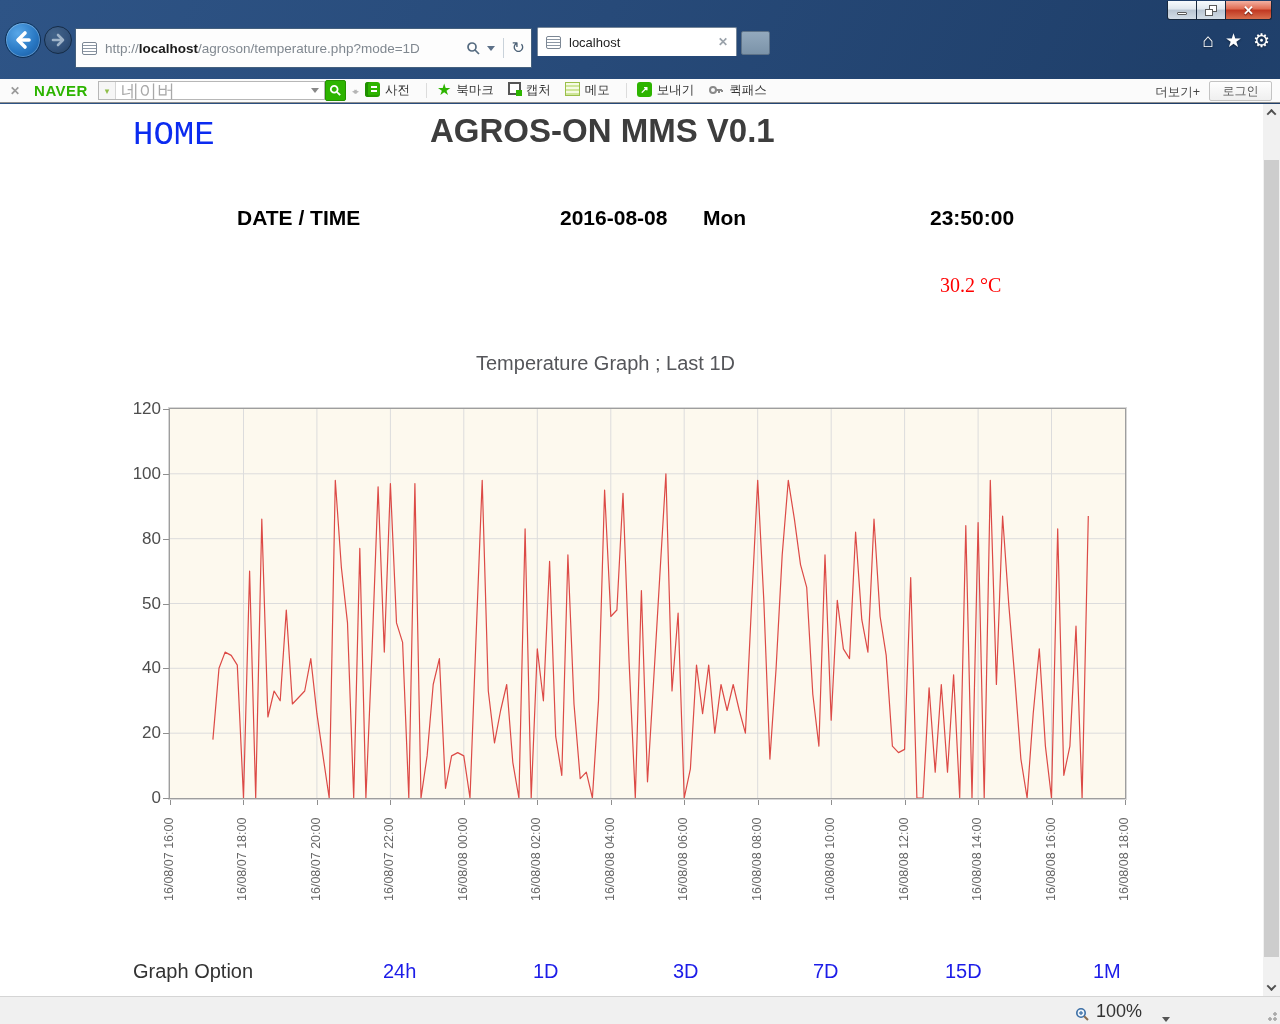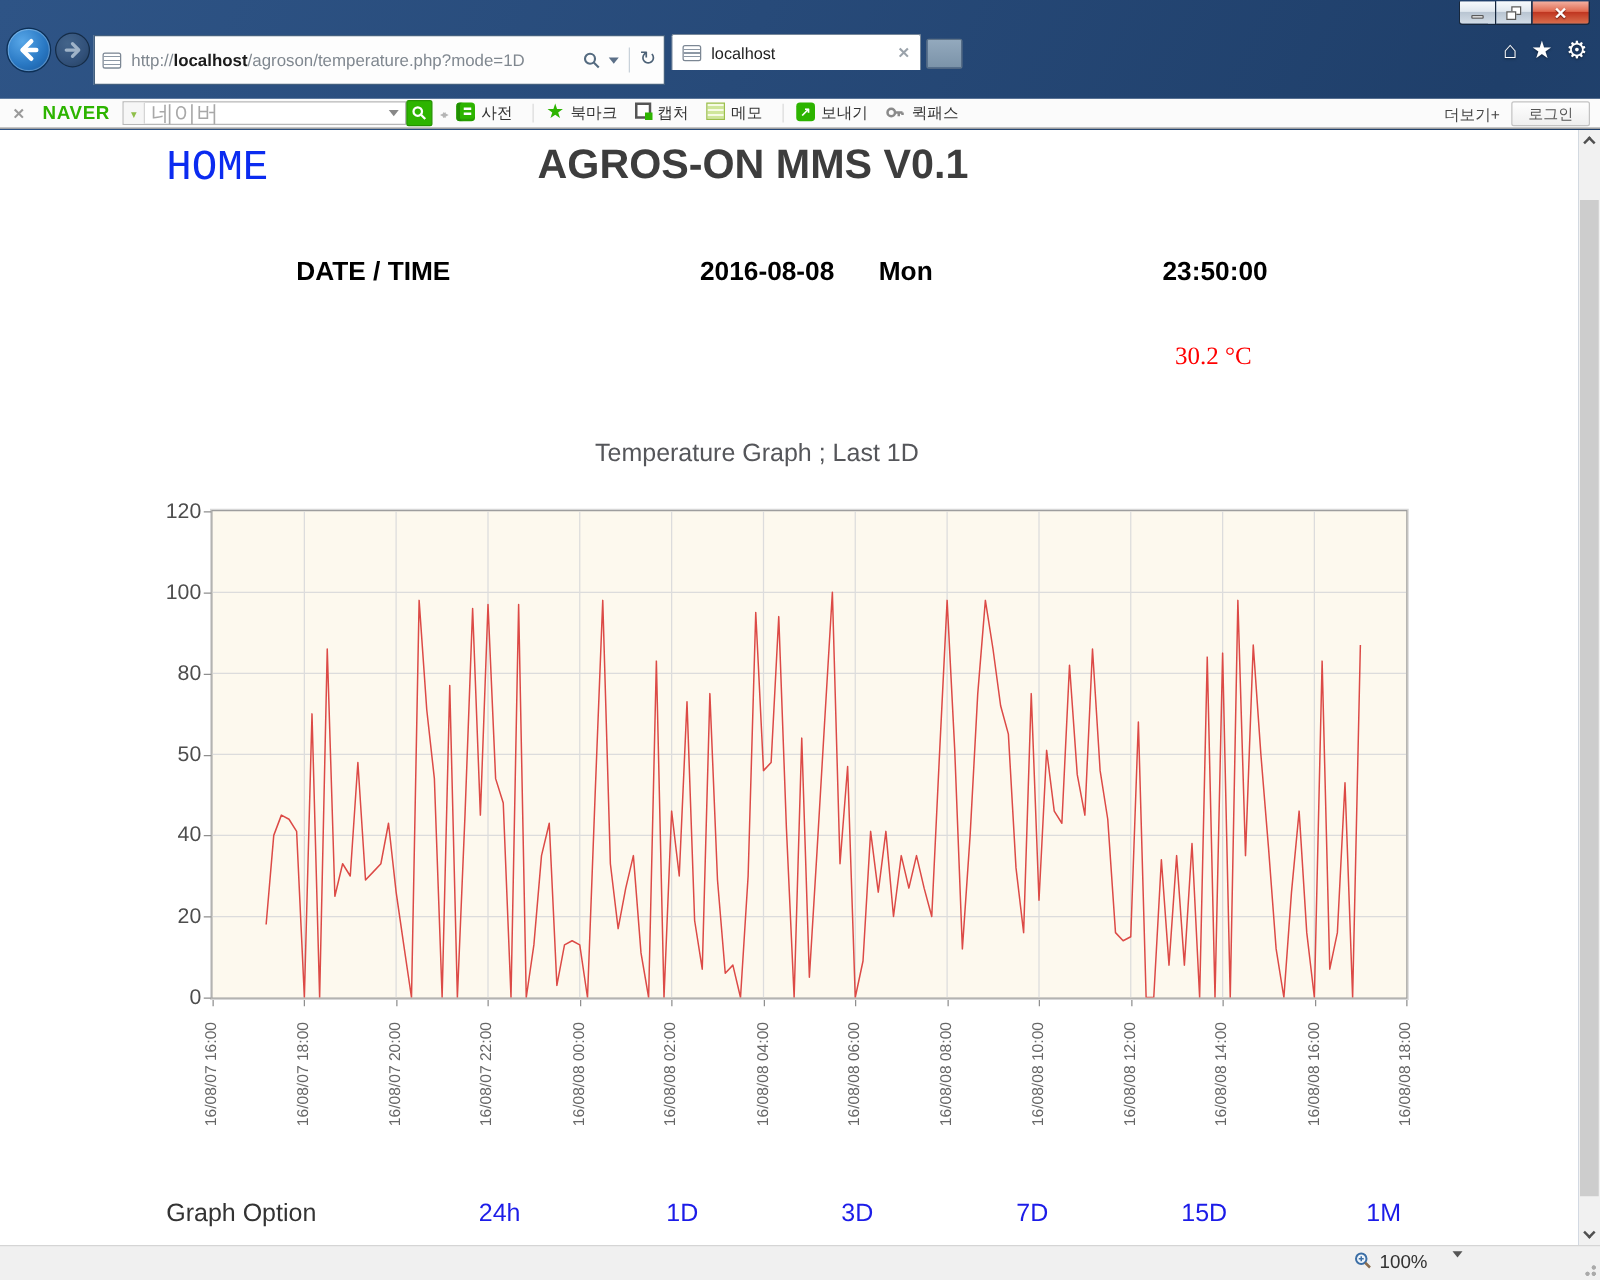--- a/index.html
+++ b/index.html
@@ -113,21 +113,21 @@
   #scrollbar { position:absolute; right:0; top:104px; width:17px; height:892px; background:#f1f1f1; }
   .sb-btn { position:absolute; left:0; width:17px; height:17px; display:flex; align-items:center; justify-content:center; }
   .chev { width:7px; height:7px; border-left:2px solid #505050; border-top:2px solid #505050; }
   .chev.up { transform:rotate(45deg) translate(1px,1px); }
   .chev.dn { transform:rotate(225deg) translate(1px,1px); }
   #sb-thumb { position:absolute; left:1px; top:56px; width:15px; height:797px; background:#cdcdcd; }
 
   
   #status-bar { position:absolute; left:0; top:996px; width:1280px; height:28px; background:#f0f0f0;
                 border-top:1px solid #d5d5d5; }
-  #zoom-ctl { position:absolute; right:110px; top:4px; display:flex; align-items:flex-start; gap:6px; font-size:15px; color:#333; }
+  #zoom-ctl { position:absolute; right:110px; top:4px; display:flex; align-items:flex-end; gap:6px; font-size:18px; color:#333; }
   #zoom-caret { width:0; height:0; border-left:4px solid transparent; border-right:4px solid transparent; border-top:5px solid #555; margin-left:14px; }
   #grip { position:absolute; right:3px; bottom:3px; width:12px; height:12px;
           background:
             radial-gradient(circle at 10px 10px,#aaa 1.5px,transparent 2px),
             radial-gradient(circle at 10px 5px,#aaa 1.5px,transparent 2px),
             radial-gradient(circle at 5px 10px,#aaa 1.5px,transparent 2px); }
 </style>
 </head>
 <body>
 

